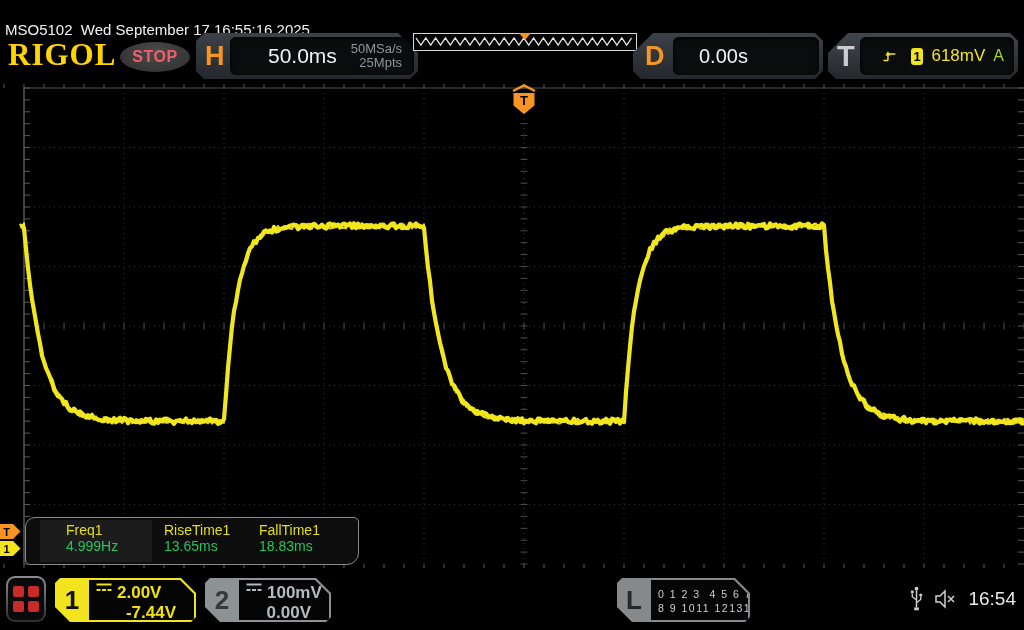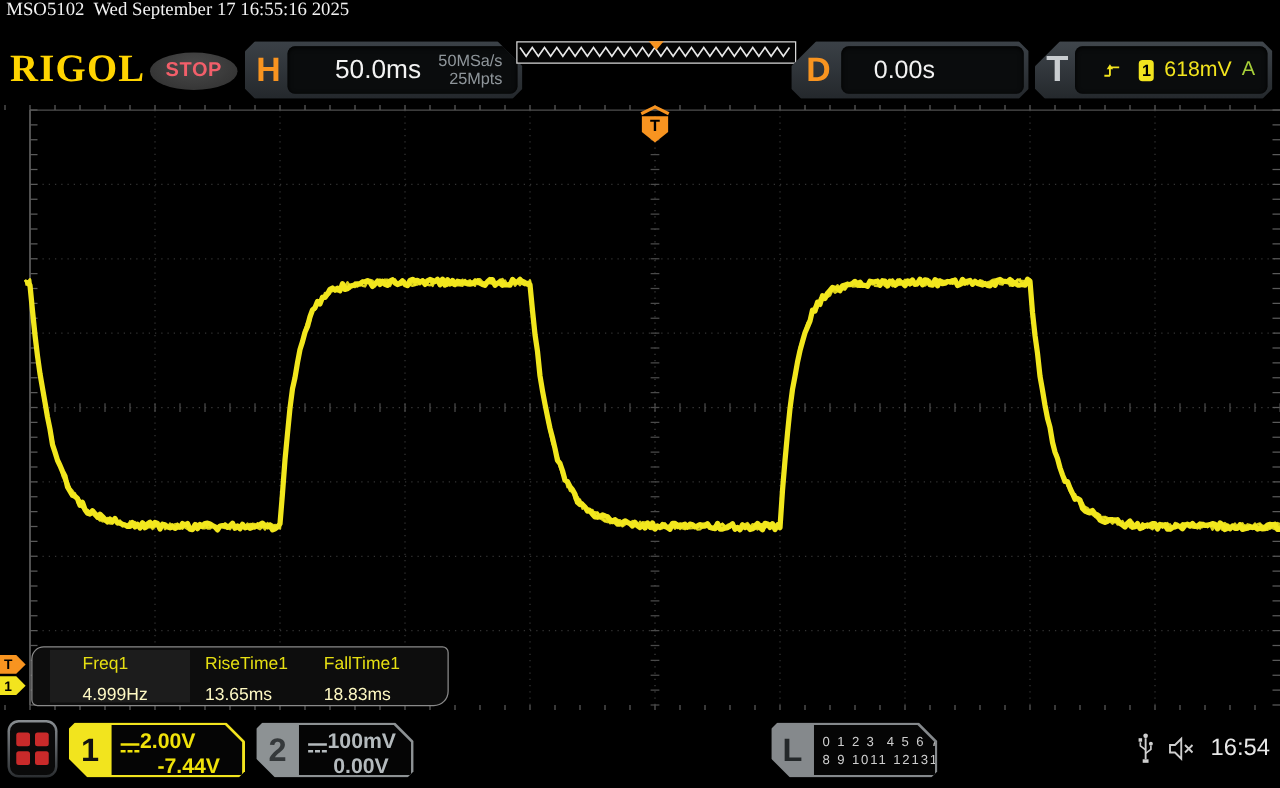--- a/index.html
+++ b/index.html
@@ -1,20 +1,20 @@
 <!DOCTYPE html>
 <html><head>
 <meta charset="utf-8">
 <style>
   html,body{margin:0;padding:0;background:#000;}
   #screen{position:relative;width:1024px;height:630px;background:#000;overflow:hidden;
           font-family:"Liberation Sans",sans-serif;cursor:default;}
 
   
-  #titlebar{position:absolute;left:0;top:0;width:100%;height:30px;display:flex;align-items:flex-start;font-family:Liberation Serif, serif;}
+  #titlebar{position:absolute;left:0;top:8px;width:100%;height:30px;display:flex;align-items:flex-end;}
   #titlebar span{color:#f2f2f2;font-size:15px;padding-left:5px;white-space:pre;}
 
   
   #header{position:absolute;left:0;top:30px;width:100%;height:54px;}
   .brand{position:absolute;left:8px;top:7px;font-family:"Liberation Serif",serif;
          font-weight:bold;font-size:31px;letter-spacing:1px;color:#ffd400;}
   .stop-badge{position:absolute;left:120px;top:12px;width:70px;height:30px;border-radius:50%;
          background:radial-gradient(ellipse at 50% 35%,#4a4a4a,#2e2e2e);display:flex;
          align-items:center;justify-content:center;}
   .stop-badge span{color:#f25f6a;font-weight:bold;font-size:16px;letter-spacing:.5px;}
@@ -58,38 +58,38 @@
 
   
   #plot{position:absolute;left:0;top:84px;width:1024px;height:484px;}
 
   
   #measure-panel{position:absolute;left:25px;top:517px;width:332px;height:46px;background:#0d0d0d;
            border:1px solid #8a8a8a;border-radius:10px 5px 12px 5px;}
   .mcol-hl{position:absolute;left:14px;top:2px;bottom:2px;width:112px;background:#1c1c1c;}
   .mcol{position:absolute;top:4px;width:96px;}
   .mcol .mlabel{color:#e6df12;font-size:14px;}
-  .mcol .mvalue{color:#fef9c3;font-size:14px;margin-top:9px;}
+  .mcol .mvalue{color:#22c55e;font-size:14px;margin-top:0;}
 
   
   #bottombar{position:absolute;left:0;top:568px;width:100%;height:62px;background:#000;}
   #menu-btn{position:absolute;left:6px;top:8px;width:40px;height:46px;border-radius:9px;
            background:linear-gradient(180deg,#8a8f93,#2a2d30);padding:2px;box-sizing:border-box;}
   #menu-btn .inner{width:100%;height:100%;background:#0a0a0a;border-radius:7px;display:grid;
            grid-template-columns:11px 11px;grid-gap:4px;align-content:center;justify-content:center;}
   #menu-btn .sq{width:11px;height:11px;border-radius:2px;background:#c92a2a;}
 
   .chanbox{position:absolute;top:10px;height:44px;
            clip-path:polygon(5px 0,calc(100% - 15px) 0,100% 15px,100% calc(100% - 5px),
            calc(100% - 5px) 100%,15px 100%,0 calc(100% - 15px),0 5px);}
   .chanbox .tab{position:absolute;left:0;top:0;bottom:0;width:34px;display:flex;
            align-items:center;justify-content:center;font-size:26px;font-weight:bold;}
   .chanbox .body{position:absolute;left:34px;top:2px;right:2px;bottom:2px;background:#050505;
            clip-path:polygon(0 0,calc(100% - 14px) 0,100% 14px,100% 100%,0 100%);}
-  .chanbox .row1{display:flex;align-items:flex-end;padding:3px 0 0 7px;font-size:17px;font-weight:bold;}
+  .chanbox .row1{display:flex;align-items:flex-start;gap:5px;padding:3px 0 0 7px;font-size:17px;font-weight:bold;}
   .chanbox .row2{text-align:right;padding-right:18px;font-size:17px;font-weight:bold;margin-top:0px;}
   #ch1{left:55px;width:141px;background:#f2e41e;}
   #ch1 .tab{color:#111;}
   #ch1 .body{color:#f0e20a;}
   #ch2{left:205px;width:126px;background:#8d9294;}
   #ch2 .tab{color:#35393b;}
   #ch2 .body{color:#b4babd;}
 
   #lbox{left:617px;width:133px;background:#85898c;}
   #lbox .tab{color:#24282a;}

